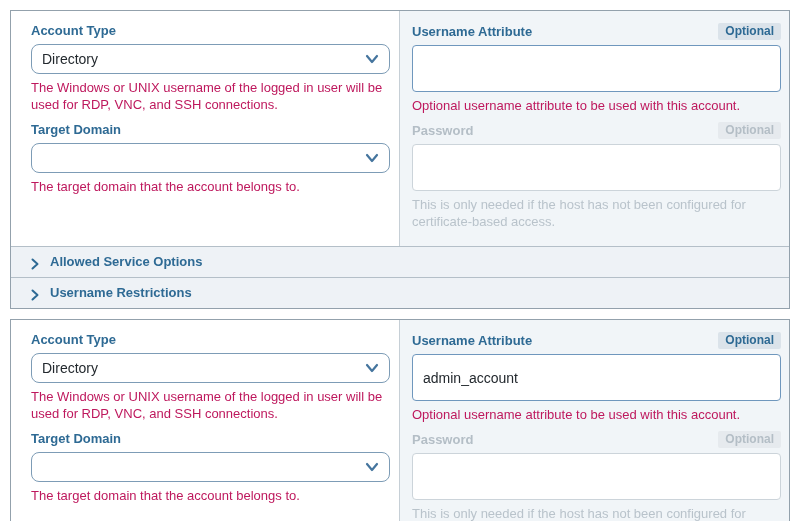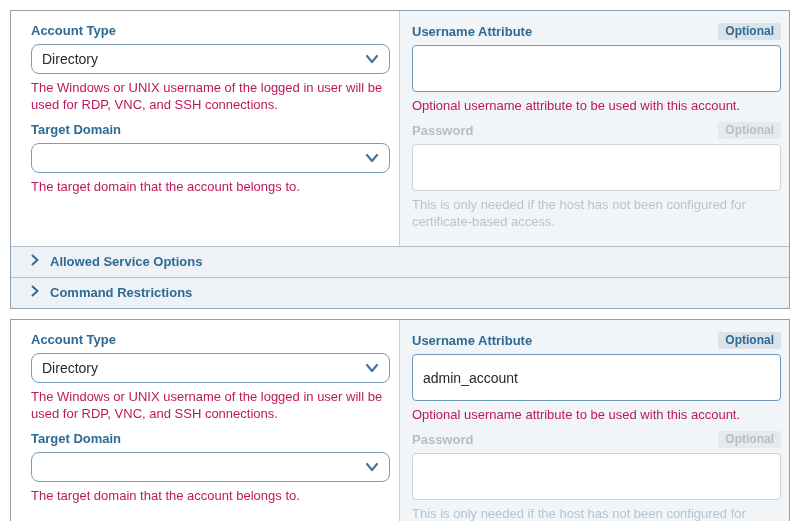--- a/index.html
+++ b/index.html
@@ -94,21 +94,21 @@
     line-height: 17px;
     margin: 5px 0 8px 0;
   }
   .col-left .help { margin-bottom: 9px; }
   .is-disabled .field-label { color: #b4bec6; }
   .badge.disabled { background: #e6eaee; color: #b4bec6; }
   .text-input.disabled { border-color: #ccd4da; }
   .help.disabled { color: #b9c3cb; }
   .accordion-row {
     display: flex;
-    align-items: flex-start;
+    align-items: flex-end;
     background: #eef2f6;
     border-top: 1px solid #b4bfc8;
     padding: 7px 16px 7px 20px;
     cursor: pointer;
   }
   .accordion-row .chev-right {
     width: 8px;
     height: 12px;
     margin-right: 11px;
     flex: 0 0 auto;
@@ -176,21 +176,21 @@
         </svg>
     </span>
     <span class="accordion-title">Allowed Service Options</span>
   </div>
   <div class="accordion-row">
     <span class="chev-right">
       <svg class="icon" width="8" height="12" viewBox="0 0 8 12">
           <polyline points="1.5,1.5 6.5,6 1.5,10.5" fill="none" stroke="#2e6a94" stroke-width="2" stroke-linecap="round" stroke-linejoin="round"></polyline>
         </svg>
     </span>
-    <span class="accordion-title">Command Restrictions</span>
+    <span class="accordion-title">Username Restrictions</span>
   </div>
 </div>
 
 <div class="panel">
   <div class="panel-body">
     <div class="col-left">
       <div class="field-label">Account Type</div>
       <div class="select">
         <span>Directory</span>
         <span class="chev">

